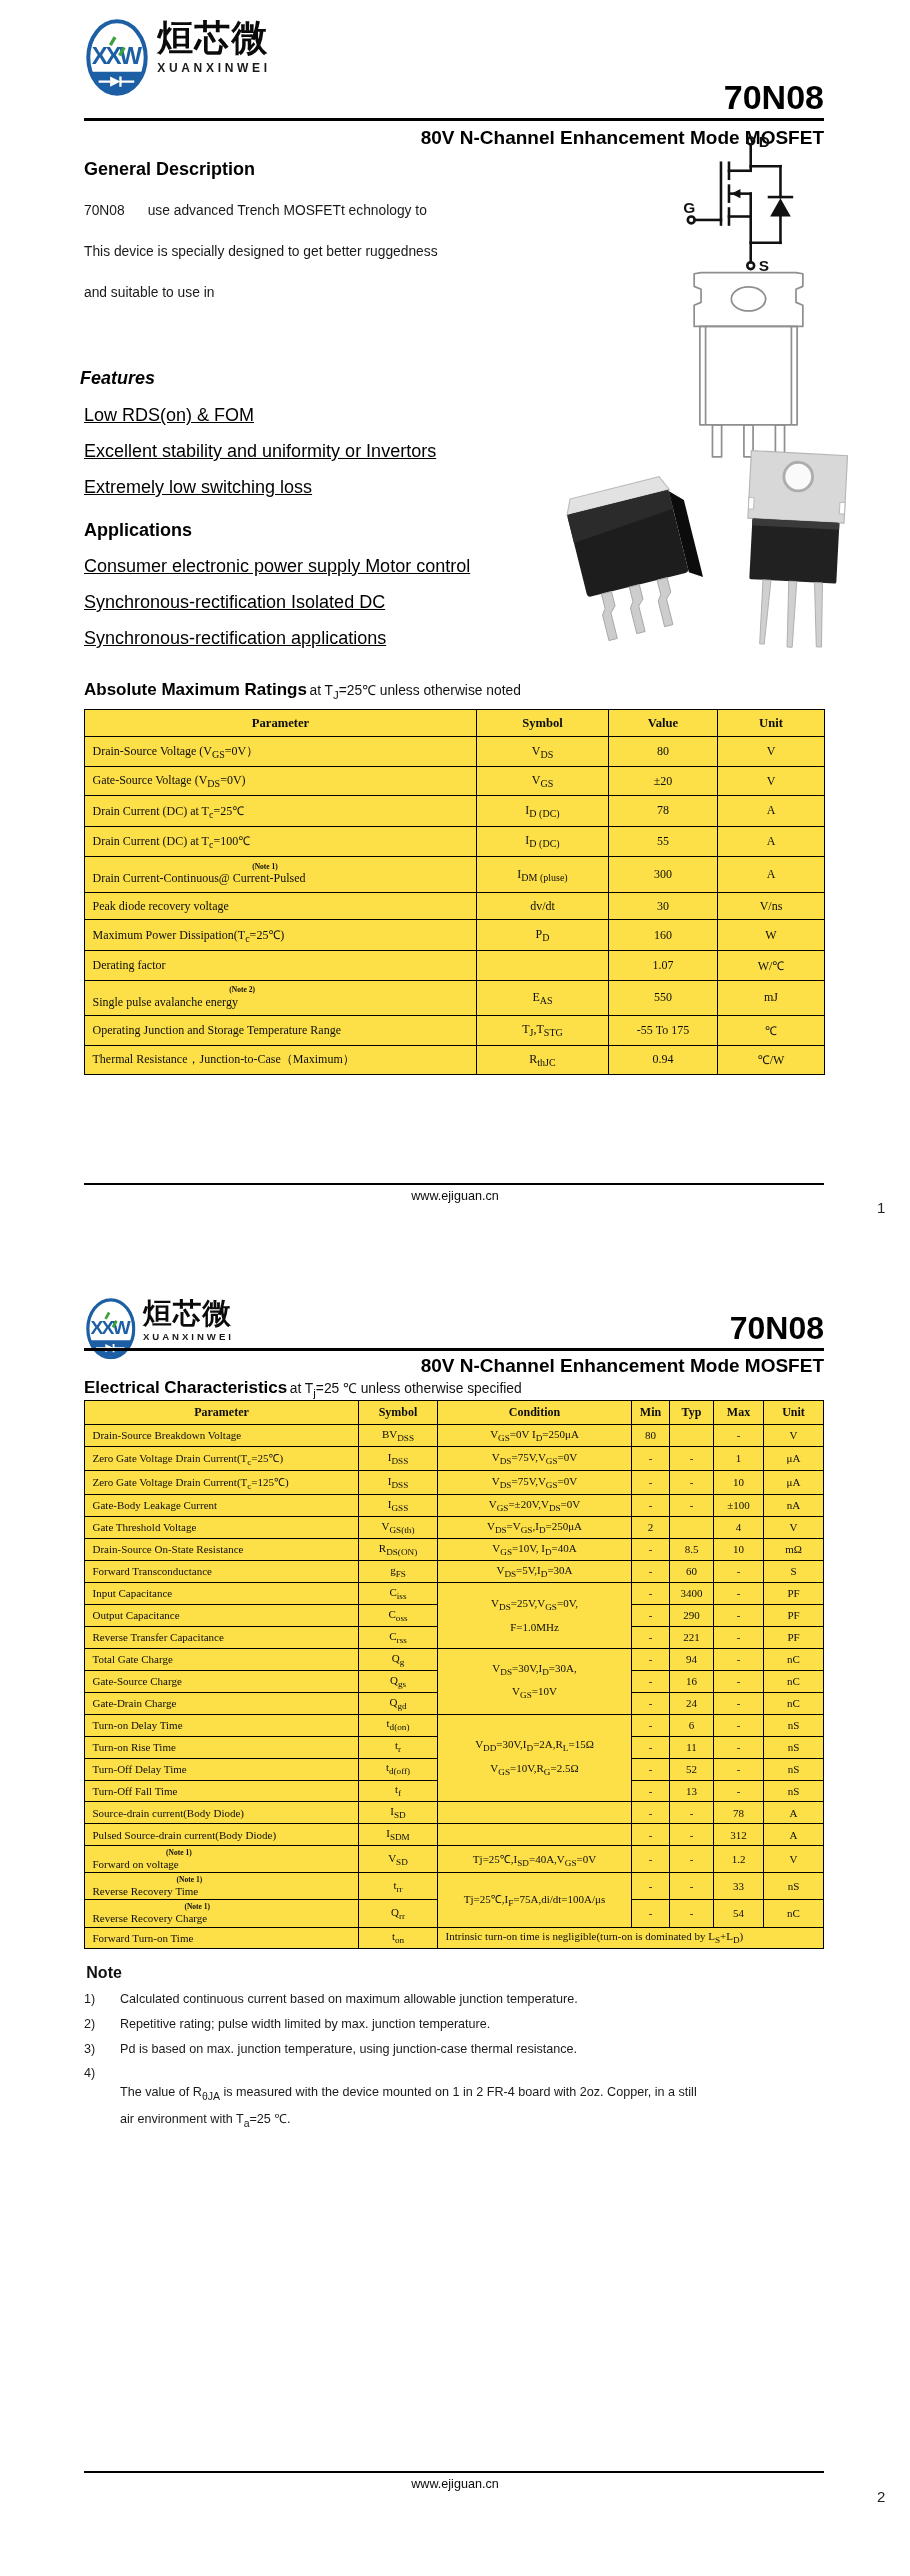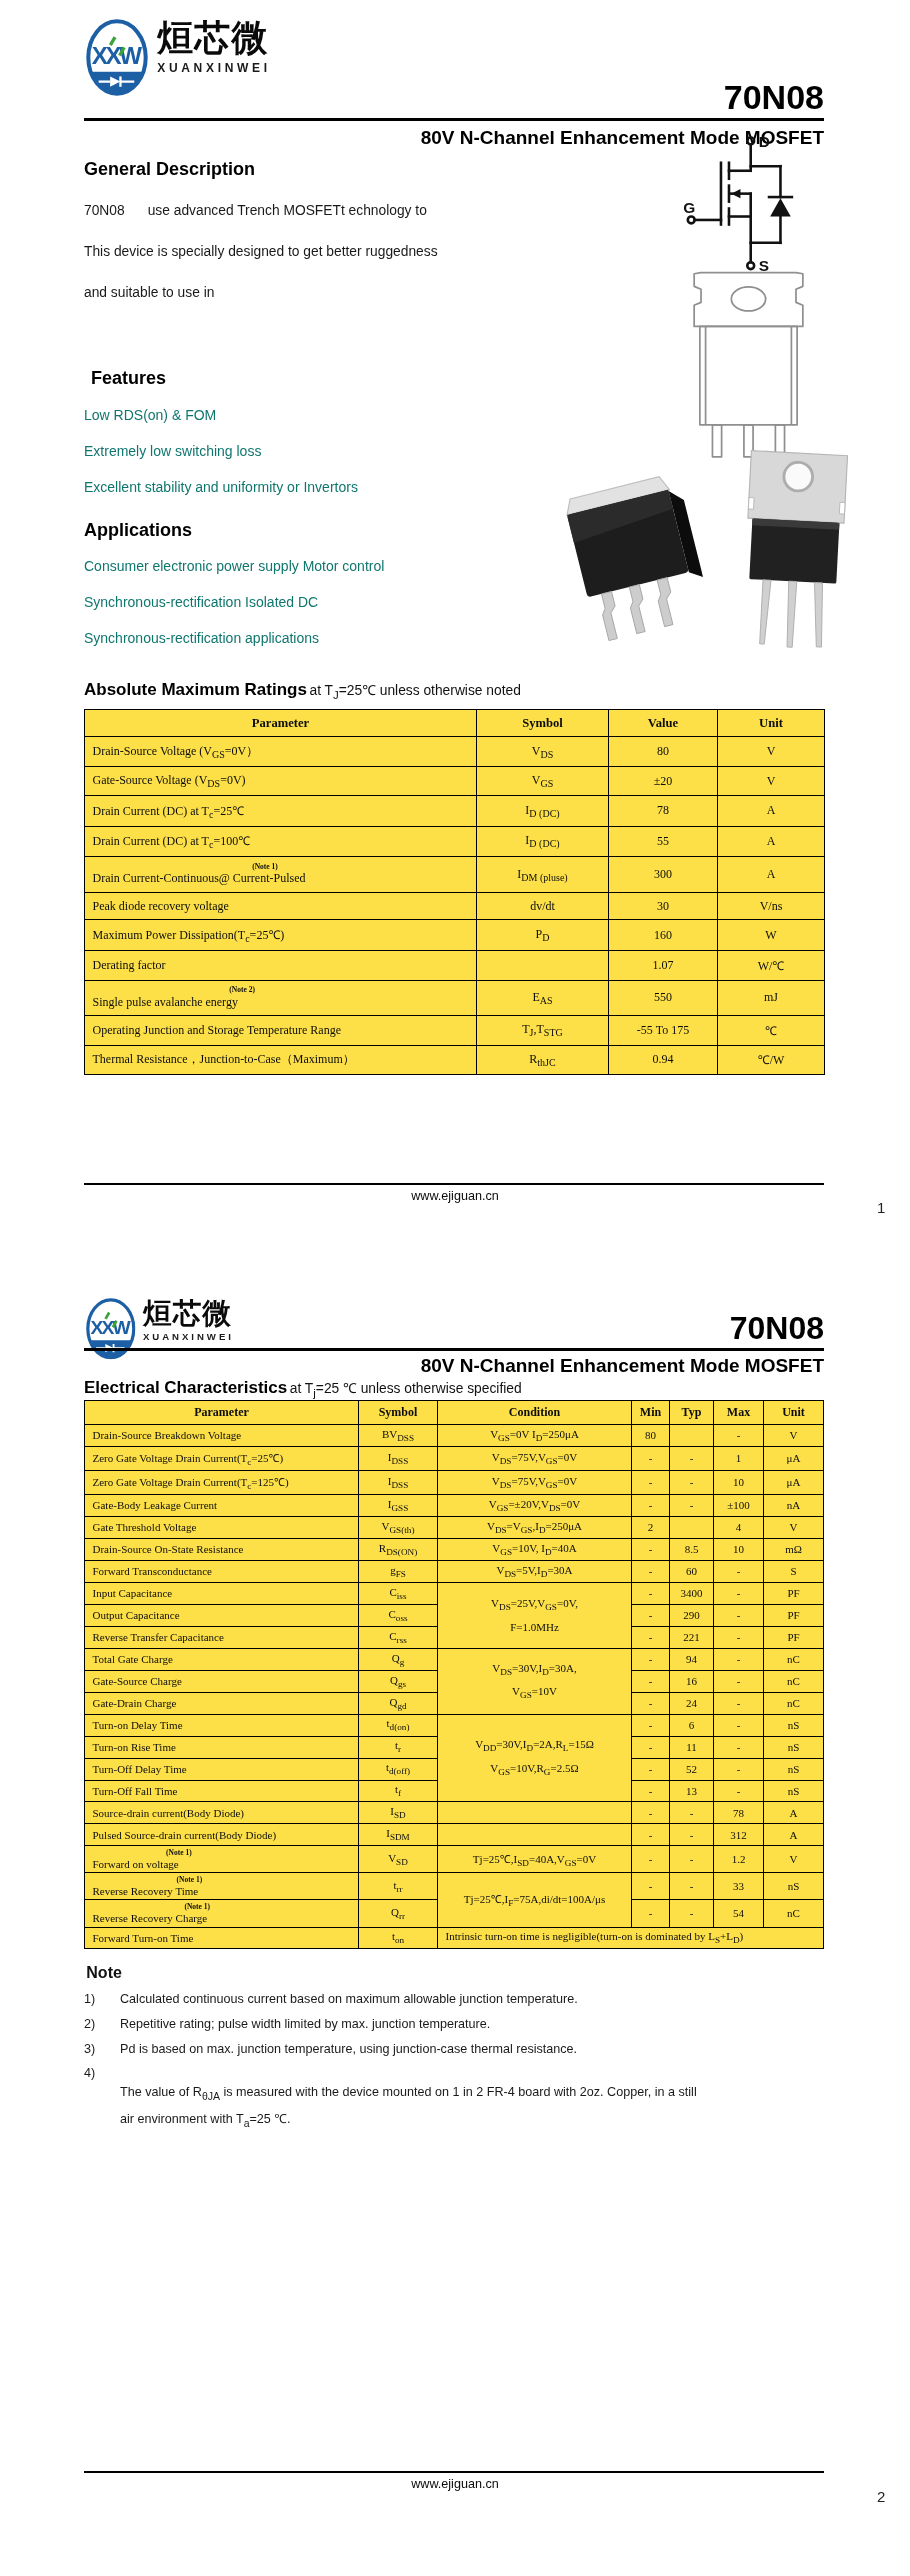--- a/index.html
+++ b/index.html
@@ -11,21 +11,21 @@
   
   .logo{display:flex;align-items:flex-start;gap:9.2px;}
   .logo-texts{display:flex;flex-direction:column;}
   .logo-cn{font-size:36px;font-weight:700;line-height:1.05;letter-spacing:1.1px;color:#0a0a0a;}
   .logo-en{font-size:12px;letter-spacing:3.7px;font-weight:600;color:#1a1a1a;margin-top:4.6px;}
   .part-number{font-weight:700;font-size:34px;line-height:1;color:#000;text-align:right;}
   .subtitle{font-weight:700;font-size:19px;color:#000;text-align:right;}
   .sec-title{font-size:18px;font-weight:700;color:#000;}
   .sec-suffix{font-size:13.8px;font-weight:400;}
   .gd-line{font-size:13.8px;line-height:41px;white-space:pre-wrap;color:#1a1a1a;}
-  .li-line{font-size:14px;line-height:36px;white-space:pre-wrap;color:#0f766e;}
+  .li-line{font-size:18px;line-height:36px;white-space:pre-wrap;color:#000000;text-decoration:underline;}
   
   table.ds{border-collapse:collapse;table-layout:fixed;border:1.7px solid #000;background:#fde047;font-family:Liberation Serif, serif;}
   table.ds th,table.ds td{border:1.1px solid #000;color:#0d0d0d;overflow:hidden;}
   table.abs-t{font-size:12px;}
   table.abs-t th{font-size:12.6px;padding:5.7px 2.3px;text-align:center;}
   table.abs-t td{padding:5.7px 3.4px;}
   table.elec-t{font-size:11px;}
   table.elec-t th{font-size:12px;padding:4px 1.7px;text-align:center;}
   table.elec-t td{padding:2.9px 2.9px;}
   td.pcell{text-align:left;padding-left:7.5px !important;margin-left:28px;}
@@ -70,25 +70,25 @@
   <div class="hline" style="left:84px;top:118px;width:740px;height:2.9px;"></div>
   <div class="abs subtitle" style="right:86px;top:127px;">80V N-Channel Enhancement Mode MOSFET</div>
 
   <div class="abs sec-title" style="left:84px;top:159px;">General Description</div>
   <div class="abs" style="left:84px;top:190px;width:436px;">
     <div class="gd-line">70N08      use advanced Trench MOSFETt echnology to</div>
     <div class="gd-line">This device is specially designed to get better ruggedness</div>
     <div class="gd-line">and suitable to use in</div>
   </div>
 
-  <div class="abs sec-title" style="left:91px;top:368px;">Features</div>
+  <div class="abs sec-title" style="left:80px;top:368px;font-style:italic;">Features</div>
   <div class="abs" style="left:84px;top:397px;width:436px;">
     <div class="li-line">Low RDS(on) &amp; FOM</div>
+    <div class="li-line">Excellent stability and uniformity or Invertors</div>
     <div class="li-line">Extremely low switching loss</div>
-    <div class="li-line">Excellent stability and uniformity or Invertors</div>
   </div>
 
   <div class="abs sec-title" style="left:84px;top:520px;">Applications</div>
   <div class="abs" style="left:84px;top:548px;width:436px;">
     <div class="li-line">Consumer electronic power supply Motor control</div>
     <div class="li-line">Synchronous-rectification Isolated DC</div>
     <div class="li-line">Synchronous-rectification applications</div>
   </div>
 
   <svg class="abs" style="left:683px;top:133px;" width="132" height="143" viewBox="0 0 230 250">

